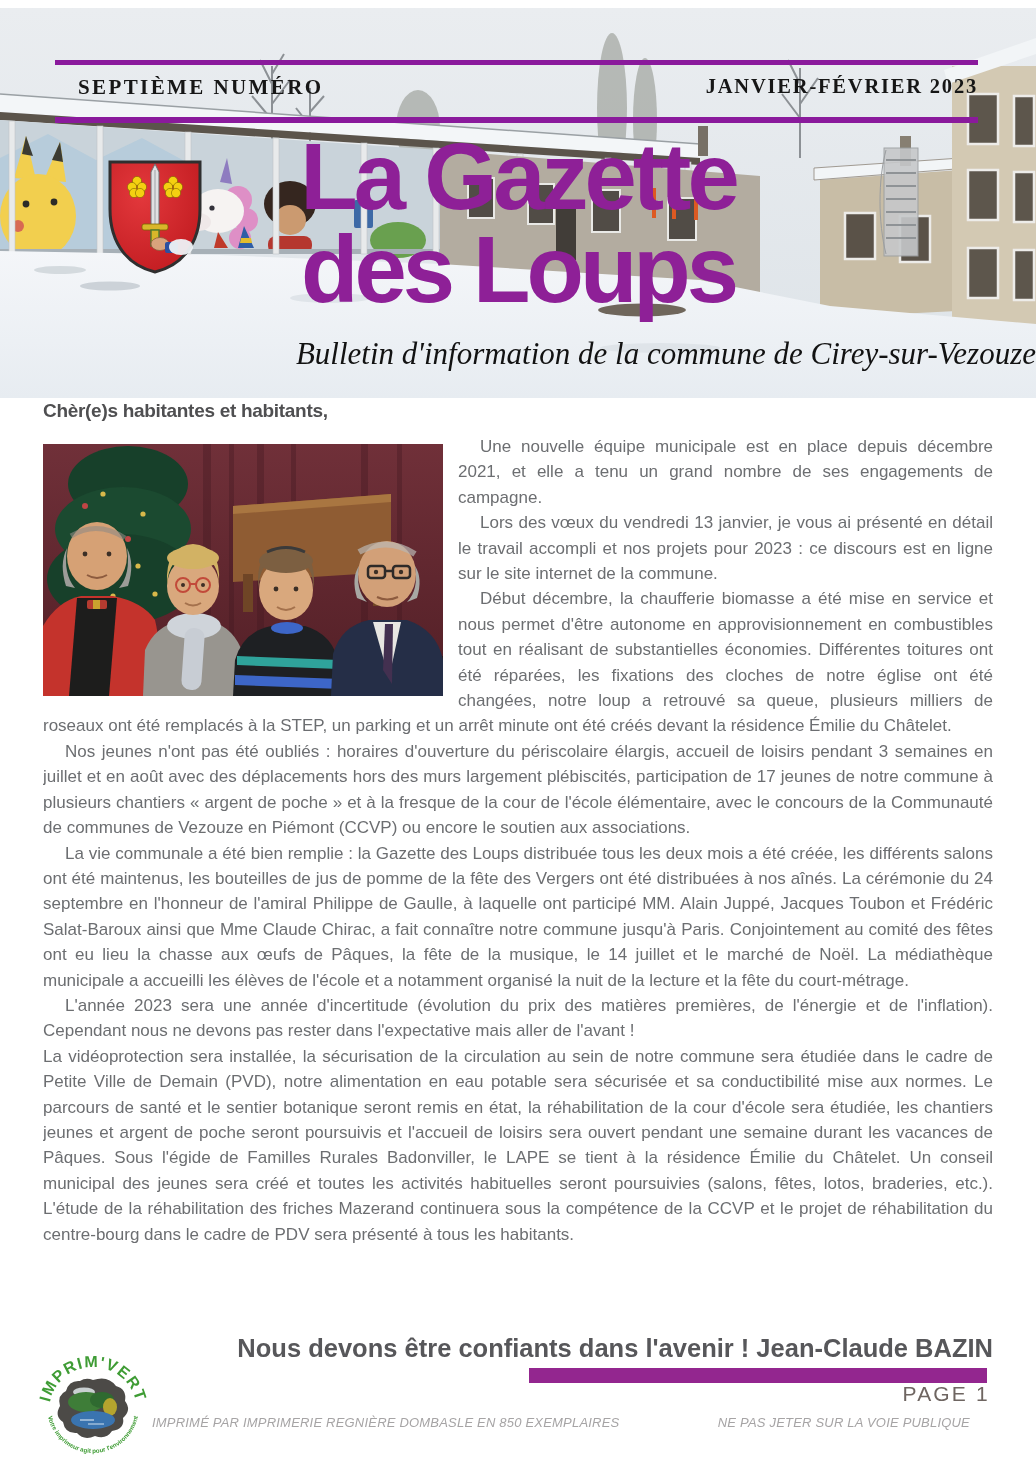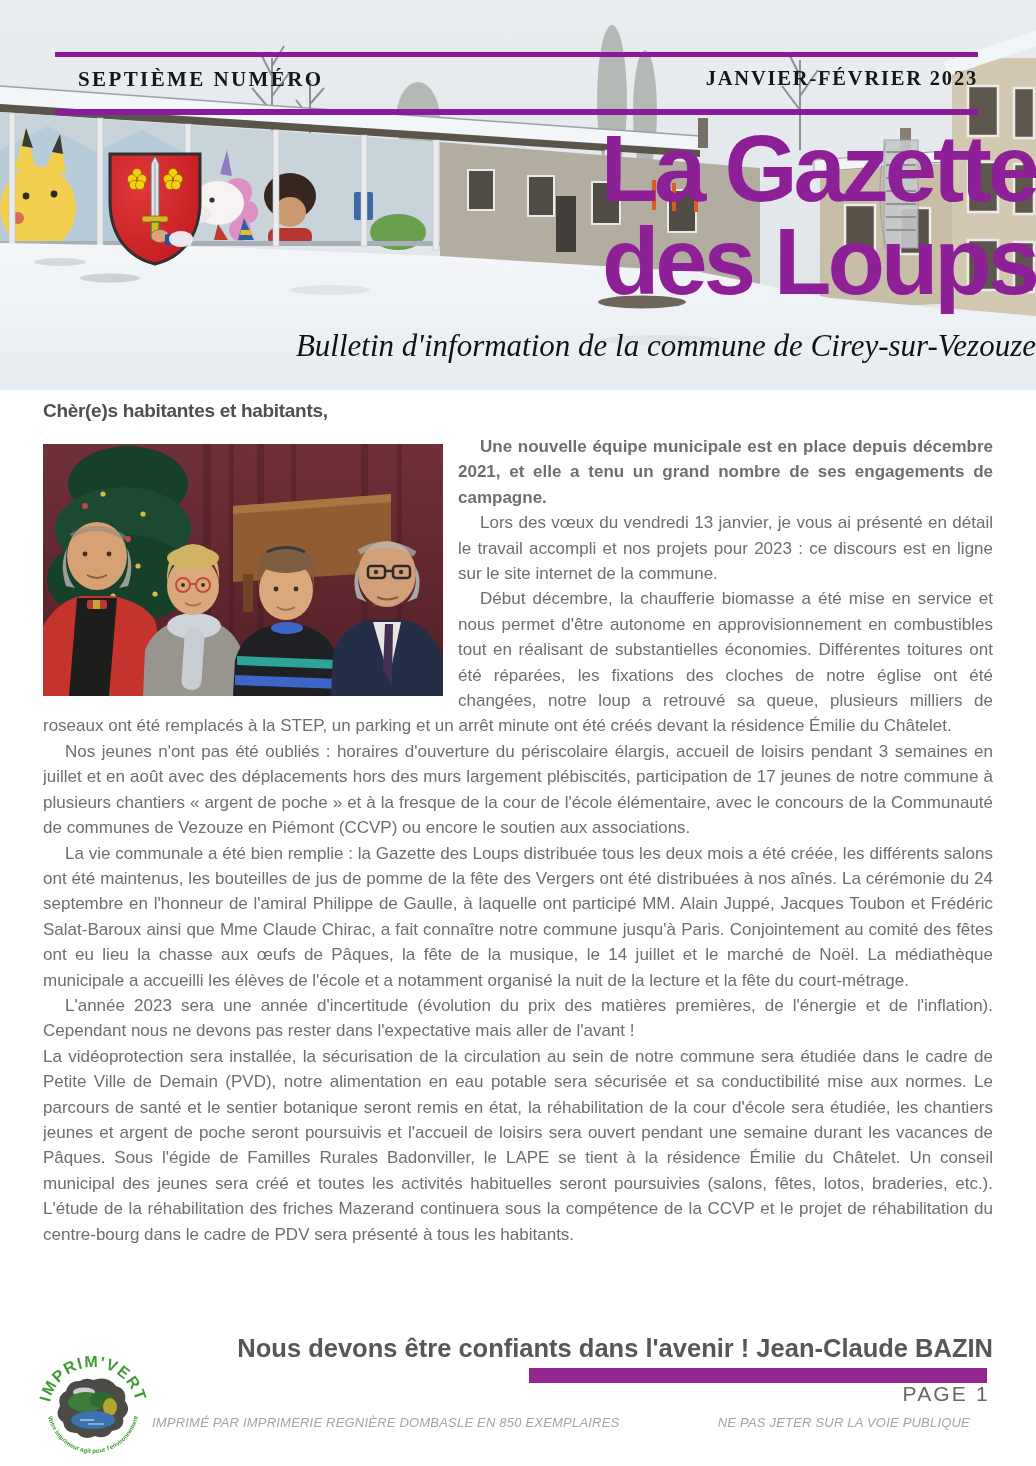--- a/index.html
+++ b/index.html
@@ -1,42 +1,42 @@
 <!DOCTYPE html>
 <html lang="fr" style="--accent_purple: #8a1a9c; --title_purple: #8e2097; --bar_purple: #93268f; --heading_gray: #4f4f51; --body_gray: #6c6e71; --credits_gray: #a6a4a5; --page_label_gray: #6e6561;"><head>
 <meta charset="utf-8">
 <style>
   html,body{margin:0;padding:0;background:#ffffff;}
   .page{position:relative;width:1036px;height:1466px;overflow:hidden;background:#fff;
         font-family:"Liberation Sans",sans-serif;}
   
-  .header{position:absolute;left:0;top:0;width:1036px;height:390px;}
+  .header{position:absolute;left:0;top:8px;width:1036px;height:390px;}
   .photo-svg{position:absolute;left:0;top:0;width:100%;height:100%;display:block;}
   .rule{position:absolute;left:55px;width:923px;background:var(--accent_purple,#8a1a9c);}
   .rule-top{top:52px;height:5px;}
   .rule-bottom{top:109px;height:6px;}
   .issue,.date{position:absolute;top:67px;font-family:"Liberation Serif",serif;font-weight:bold;
                font-size:21px;letter-spacing:2.4px;color:#161616;}
   .issue{left:78px;}
   .date{right:58px;font-size:20.5px;letter-spacing:1.8px;}
   .shield{position:absolute;left:105px;top:146px;width:100px;height:122px;}
-  .title{position:absolute;left:0;right:0;top:122px;text-align:right;
+  .title{position:absolute;left:0;right:0;top:122px;text-align:center;
          color:var(--title_purple,#8e2097);font-weight:bold;font-size:94px;line-height:93px;
          letter-spacing:-4px;}
   .subtitle{position:absolute;left:0;right:0;top:328px;text-align:right;
             font-family:"Liberation Serif",serif;font-style:italic;font-size:31px;color:#121212;}
   
   .article{position:absolute;left:43px;top:400px;width:950px;height:934px;overflow:hidden;}
   .article h1{margin:0 0 12px 0;font-size:19px;font-weight:bold;color:var(--heading_gray,#4f4f51);
               letter-spacing:-0.3px;}
   .people-photo{float:left;width:400px;height:252px;margin:10px 15px 6px 0;display:block;}
   .article p{margin:0;color:var(--body_gray,#6c6e71);font-size:17px;line-height:25.4px;
              text-align:justify;}
   .article p.ind{text-indent:22px;}
-  .article p.b{font-weight:bold;margin-left:48px;}
+  .article p.b{font-weight:normal;margin-left:48px;}
   .closing{position:absolute;left:43px;top:1334px;width:950px;box-sizing:border-box;
            padding-left:172px;text-align:right;font-weight:bold;font-size:25.5px;
            color:#57575a;}
   
   .footer-bar{position:absolute;left:529px;top:1368px;width:458px;height:15px;
               background:var(--bar_purple,#93268f);}
   .page-label{position:absolute;right:46px;top:1382px;font-size:21px;letter-spacing:2.2px;
               color:var(--page_label_gray,#6e6561);}
   .credits{position:absolute;left:152px;top:1412px;width:818px;font-style:italic;font-size:13px;
            line-height:21px;color:var(--credits_gray,#a6a4a5);letter-spacing:0.2px;}

